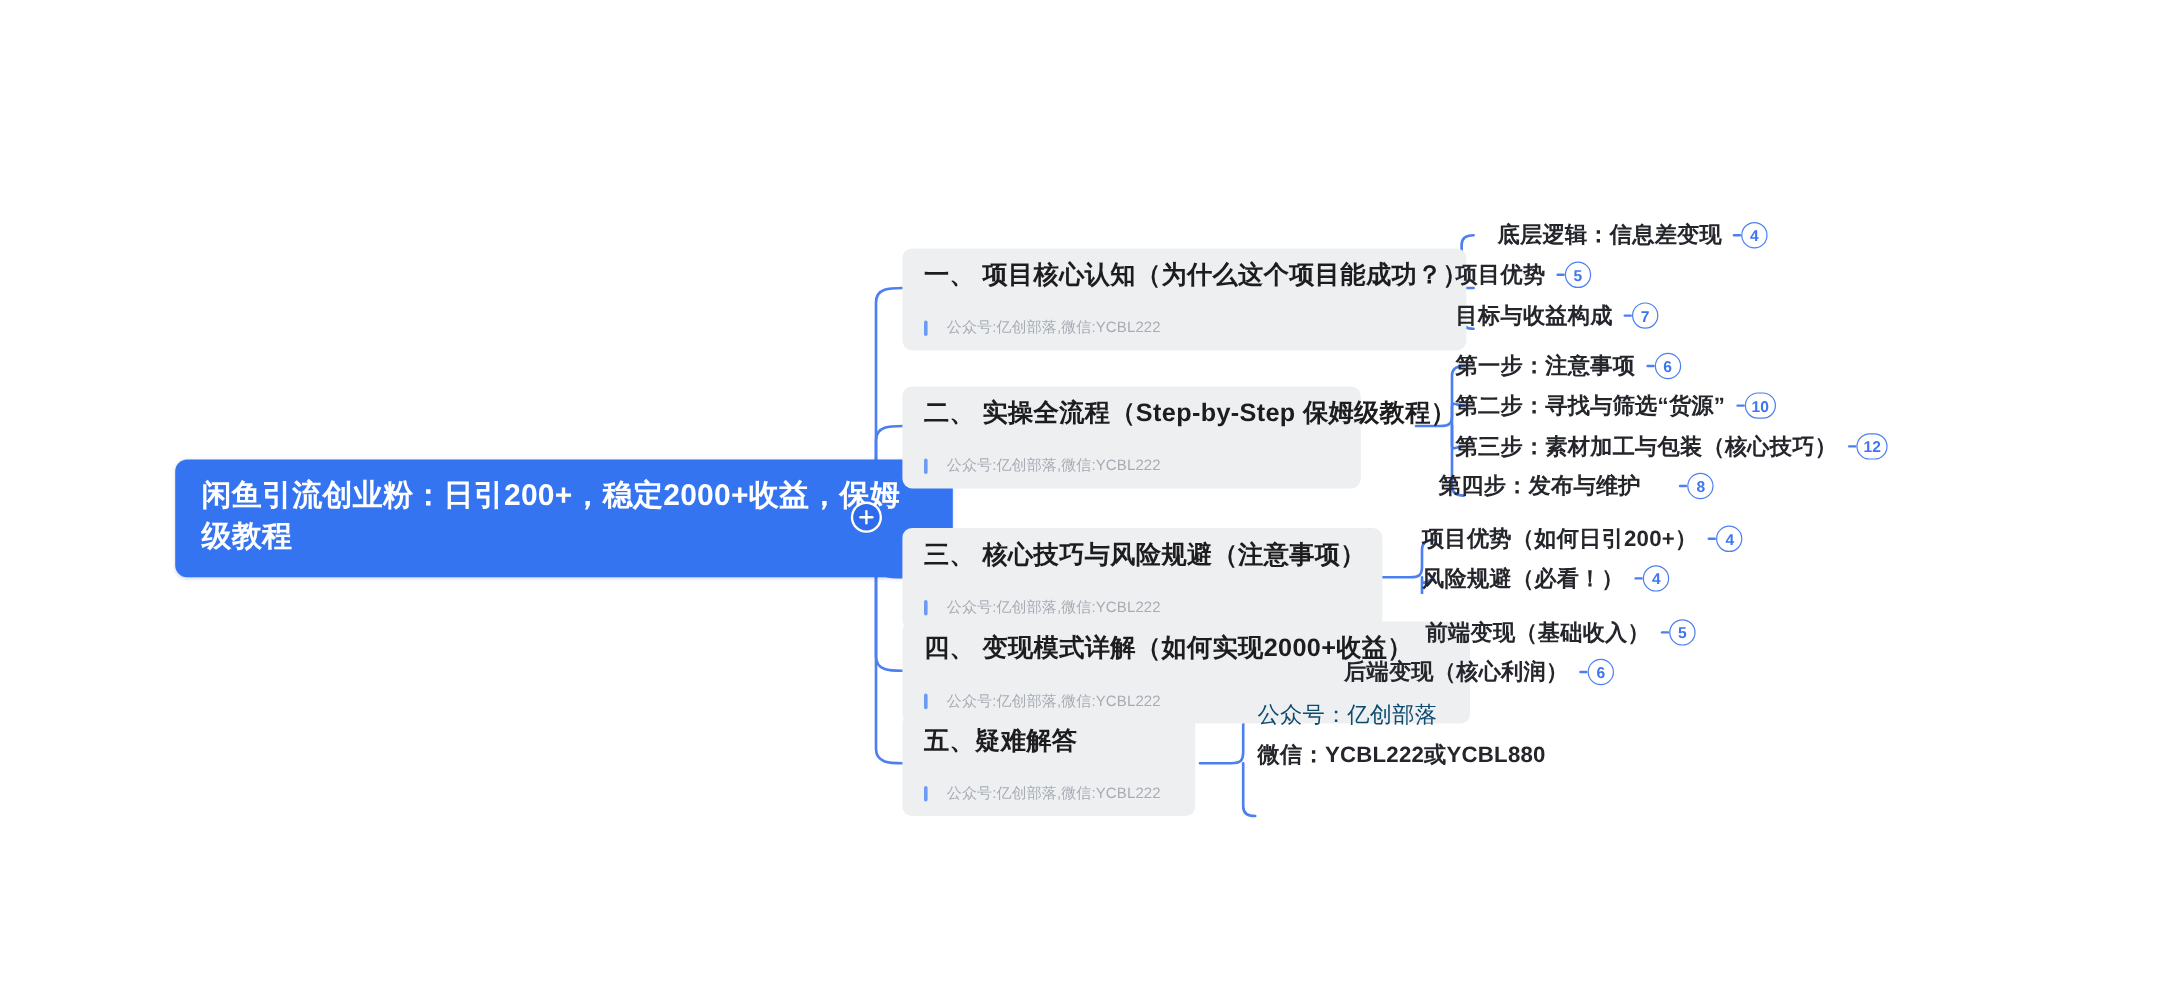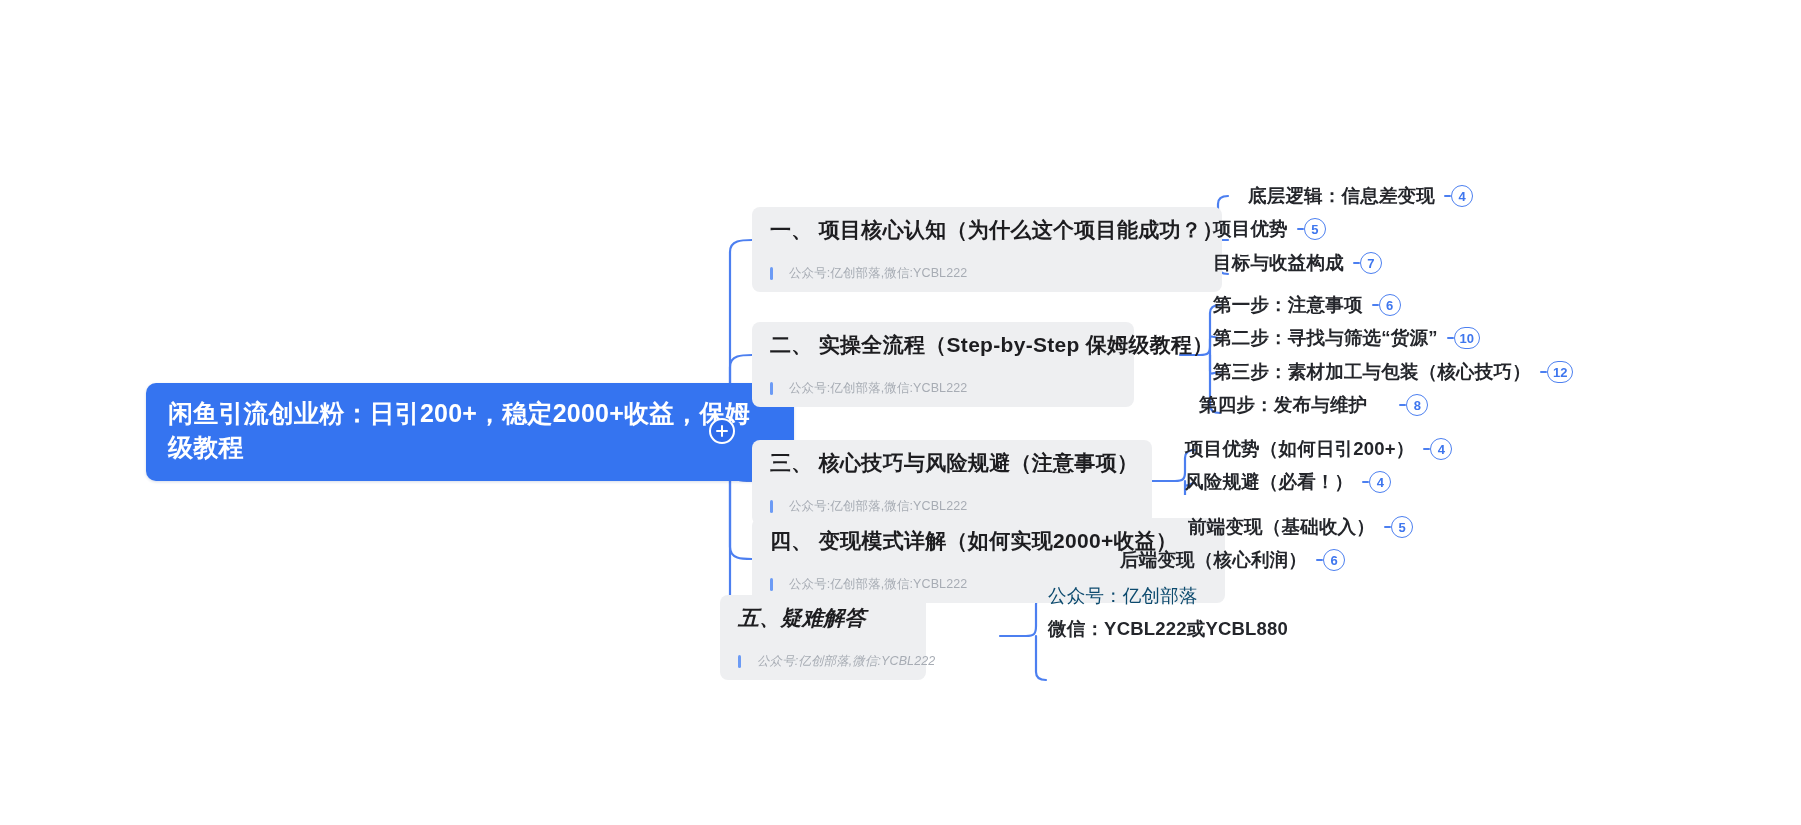--- a/index.html
+++ b/index.html
@@ -310,21 +310,21 @@
   </div>
 
   <div class="leaf" style="left:1120px; top:549px;">
     <span class="leaf-label">后端变现（核心利润）</span>
     <span class="badge-wrap">
       <span class="badge-stub"></span>
       <span class="badge">6</span>
     </span>
   </div>
 
-  <div class="branch" style="left:720px; top:595px; width:206px;font-style:italic;">
+  <div class="branch" style="left:752px; top:595px; width:244px;">
     <div class="branch-title">五、疑难解答</div>
     <div class="branch-sub">公众号:亿创部落,微信:YCBL222</div>
   </div>
 
   <div class="leaf" style="left:1048px; top:585px;">
     <span class="leaf-label plain">公众号：亿创部落</span>
   </div>
 
   <div class="leaf" style="left:1048px; top:618px;">
     <span class="leaf-label">微信：YCBL222或YCBL880</span>

